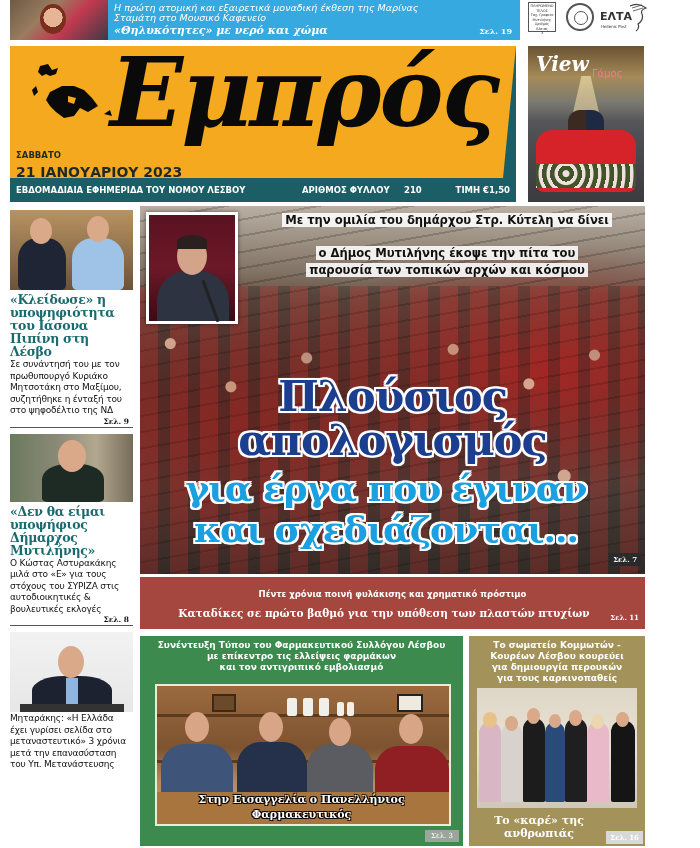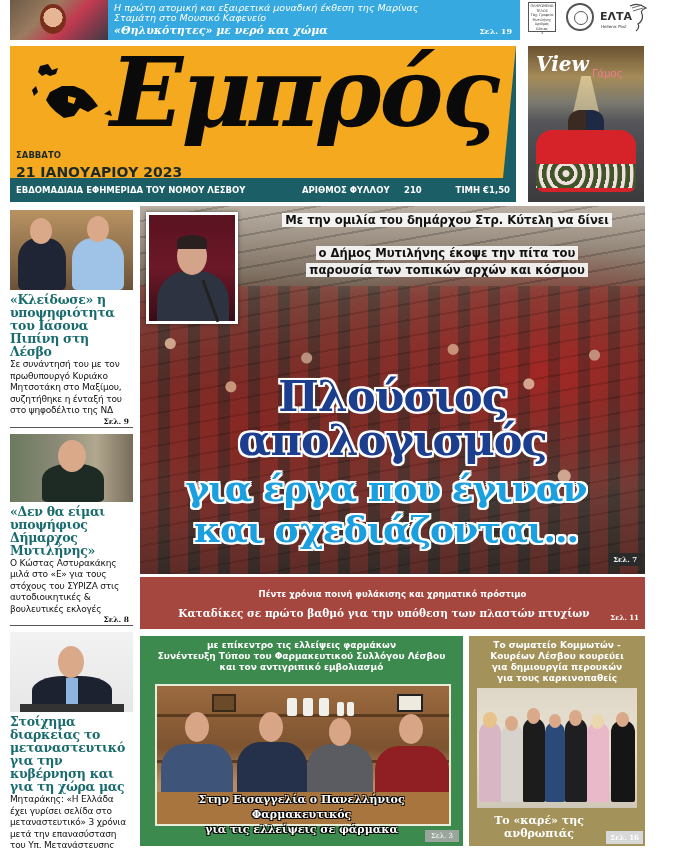--- a/index.html
+++ b/index.html
@@ -215,21 +215,20 @@
     <div class="lc-rule"></div>
   </div>
 
   <div style="margin-top:6px">
     <div class="lc-photo ph3">
       <div class="person" style="left:22px;top:44px;width:80px;height:36px;background:#1d2230;"></div>
       <div style="position:absolute;left:56px;top:46px;width:12px;height:34px;background:#8fb4e0;"></div>
       <div class="head" style="left:48px;top:14px;width:26px;height:32px;"></div>
       <div style="position:absolute;left:10px;top:72px;width:104px;height:8px;background:#333;"></div>
     </div>
-    <div class="lc-head">Στοίχημα διαρκείας το μεταναστευτικό για την κυβέρνηση και για τη χώρα μας</div>
     <div class="lc-body">Μηταράκης: «Η Ελλάδα έχει γυρίσει σελίδα στο μεταναστευτικό» 3 χρόνια μετά την επανασύσταση του Υπ. Μετανάστευσης</div>
 
   </div>
 </div>
 
 <div class="lead">
   <div class="lead-crowd"></div>
   <div class="lead-inset">
     <div class="inset-body"></div>
     <div class="inset-head"></div>
@@ -254,22 +253,22 @@
 </div>
 
 <div class="banner">
   <div class="banner-kicker">Πέντε χρόνια ποινή φυλάκισης και χρηματικό πρόστιμο</div>
   <div class="banner-head">Καταδίκες σε πρώτο βαθμό για την υπόθεση των πλαστών πτυχίων</div>
   <div class="banner-page">Σελ. 11</div>
 </div>
 
 <div class="pharma">
   <div class="pharma-kicker">
+    <div>Συνέντευξη Τύπου του Φαρμακευτικού Συλλόγου Λέσβου</div>
     <div>με επίκεντρο τις ελλείψεις φαρμάκων</div>
-    <div>Συνέντευξη Τύπου του Φαρμακευτικού Συλλόγου Λέσβου</div>
     <div>και τον αντιγριπικό εμβολιασμό</div>
   </div>
   <div class="pharma-photo">
     <div class="shelf" style="top:28px"></div>
     <div class="shelf" style="top:74px"></div>
     <div class="jar" style="left:130px"></div>
     <div class="jar" style="left:146px"></div>
     <div class="jar" style="left:162px"></div>
     <div class="jar" style="left:180px;width:7px;height:14px;top:16px"></div>
     <div class="jar" style="left:190px;width:7px;height:14px;top:16px"></div>
@@ -281,21 +280,20 @@
     <div class="man-head" style="left:102px;top:26px;width:24px;height:30px"></div>
     <div class="man" style="left:150px;width:66px;height:60px;background:#5a5c62"></div>
     <div class="man-head" style="left:172px;top:32px;width:22px;height:28px"></div>
     <div class="man" style="left:218px;width:74px;height:58px;background:#8f1f22"></div>
     <div class="man-head" style="left:242px;top:28px;width:24px;height:30px"></div>
     <div class="table"></div>
   </div>
   <div class="pharma-head">
     <div>Στην Εισαγγελία ο Πανελλήνιος</div>
     <div>Φαρμακευτικός</div>
-    <div>για τις ελλείψεις σε φάρμακα</div>
   </div>
   <div class="pharma-page">Σελ. 3</div>
 </div>
 
 <div class="barbers">
   <div class="barbers-kicker">
     <div>Το σωματείο Κομμωτών -</div>
     <div>Κουρέων Λέσβου κουρεύει</div>
     <div>για δημιουργία περουκών</div>
     <div>για τους καρκινοπαθείς</div>

